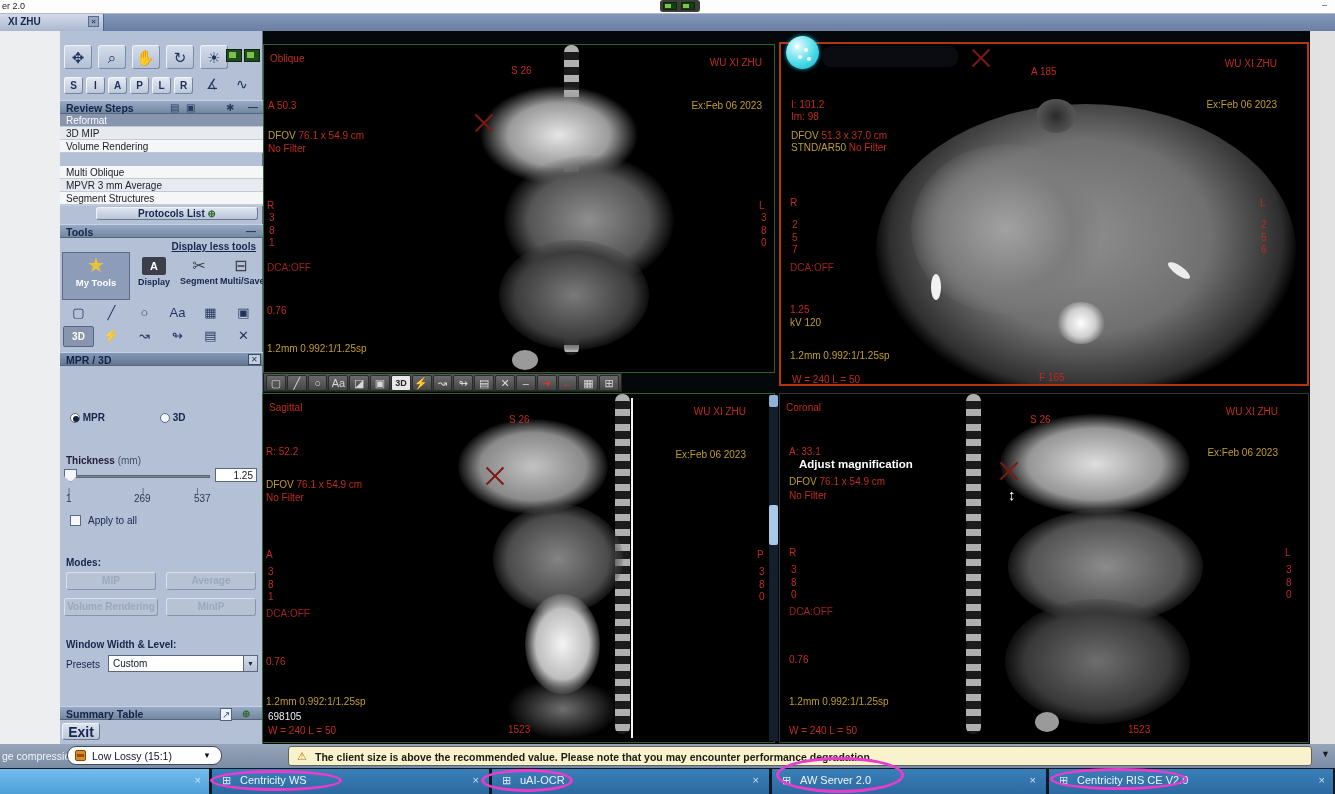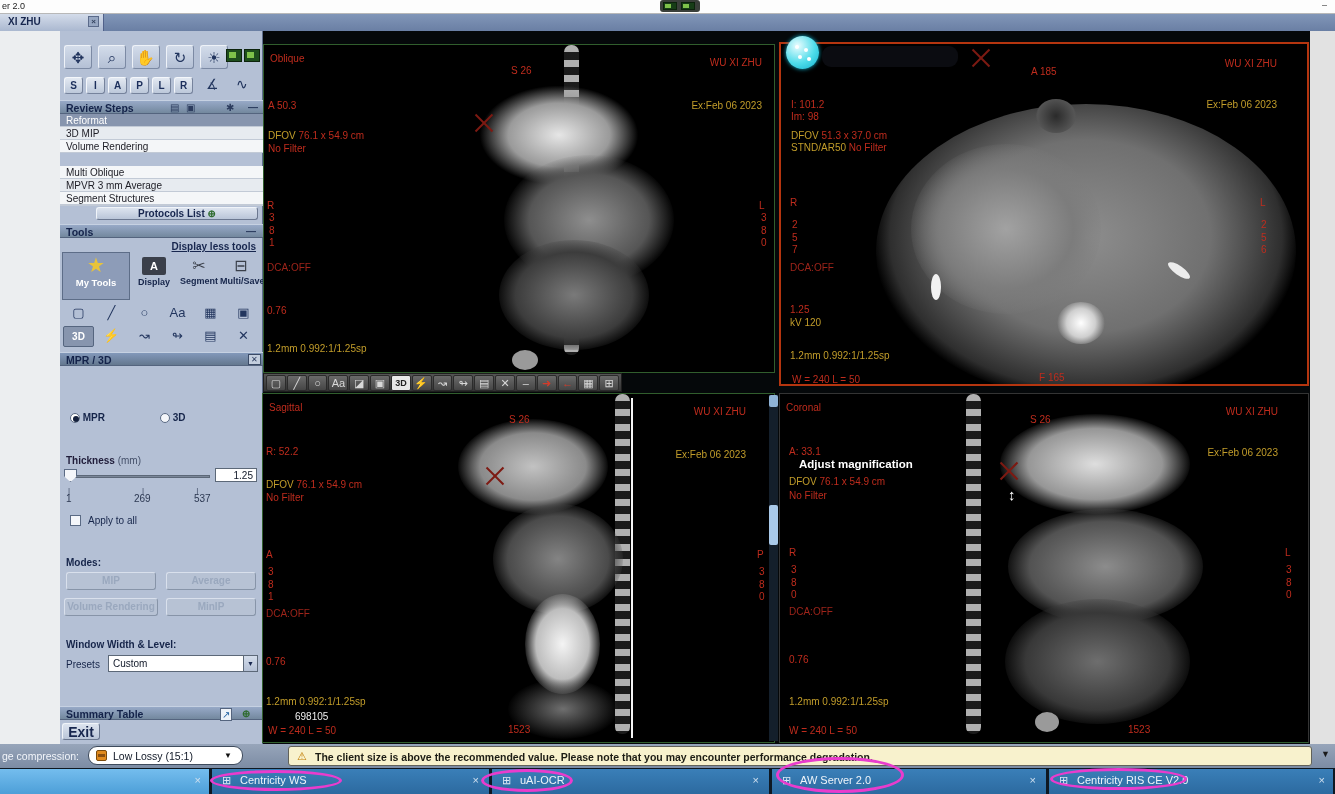--- a/index.html
+++ b/index.html
@@ -48,21 +48,21 @@
   #vscroll{left:769px;top:395px;width:9px;height:346px;background:#141f2b;}
   #vscroll .btn{position:absolute;left:0;top:0;width:9px;height:12px;background:#8fb3d6;border-radius:2px;}
   #vscroll .thumb{position:absolute;left:0;top:110px;width:9px;height:40px;background:#a9c9e9;border-radius:2px;}
   #ai-sphere{left:786px;top:36px;width:33px;height:33px;border-radius:50%;background:radial-gradient(circle at 35% 30%,#eafdff,#4fdcea 55%,#0fb0ce);box-shadow:0 0 4px #0fb0ce;}
   #ai-sphere b{position:absolute;width:4px;height:4px;border-radius:50%;background:#fff;}
   #ai-tooltip{left:822px;top:46px;width:136px;height:21px;background:#0c0d12;border-radius:9px;opacity:.93;}
   #magcursor{left:1008px;top:486px;color:#fff;font-size:15px;text-shadow:0 0 2px #000,1px 1px 1px #000;}
   .tipwht{color:#fff;font-weight:bold;font-size:11.5px;text-shadow:1px 1px 1px #000;}
   
   #statusbar{left:0;top:744px;width:1335px;height:24px;background:linear-gradient(#97a5ba,#7c8ca4);}
-  #compress-dd{position:absolute;left:88px;top:2px;width:155px;height:19px;background:#fff;border:1px solid #3d4a5c;border-radius:9px;font-size:10.5px;color:#101826;}
+  #compress-dd{position:absolute;left:67px;top:2px;width:155px;height:19px;background:#fff;border:1px solid #3d4a5c;border-radius:9px;font-size:10.5px;color:#101826;}
   #compress-dd .clampic{position:absolute;left:7px;top:3px;width:11px;height:11px;background:#e08a1e;border:1px solid #7a4a0c;border-radius:2px;}
   #compress-dd .clampic b{display:block;margin:3px 1px;height:3px;background:#8a4f10;}
   #warnbar{position:absolute;left:288px;top:2px;width:1024px;height:20px;background:#f8f2cd;border:1px solid #62625a;border-radius:3px;font-size:10.5px;color:#1c1c14;}
   #taskbar{left:0;top:768px;width:1335px;height:26px;background:#0e1822;}
   .tab{position:absolute;top:1px;height:25px;background:linear-gradient(#3a7fb8,#2c6aa0);color:#eef4fa;font-size:11px;}
   .tab .lbl{position:absolute;top:5px;}
   .tab .tx{position:absolute;top:5px;color:#cfe0ef;font-size:11px;}
   .tab .appic{position:absolute;top:5px;color:#dce9f5;font-size:11px;}
   .tab.active{background:linear-gradient(#74bdee,#4d9fd8);}
   .ellipse{position:absolute;border:3px solid #e93ccd;border-radius:50%;pointer-events:none;}
@@ -308,21 +308,21 @@
     <span class="ov red stk" style="left:5px;top:172px;">3
 8
 1</span>
     <span class="ov red" style="left:494px;top:155px;">P</span>
     <span class="ov red stk" style="left:496px;top:172px;">3
 8
 0</span>
     <span class="ov dred" style="left:3px;top:214px;">DCA:OFF</span>
     <span class="ov red" style="left:3px;top:262px;">0.76</span>
     <span class="ov yel" style="left:3px;top:302px;">1.2mm 0.992:1/1.25sp</span>
-    <span class="ov wht" style="left:5px;top:317px;margin-left:27px;">698105</span>
+    <span class="ov wht" style="left:5px;top:317px;">698105</span>
     <span class="ov red" style="left:5px;top:331px;">W = 240 L = 50</span>
     <span class="ov red" style="left:245px;top:330px;">1523</span>
   </div>
 
   <div class="vp" style="left:779px;top:393px;width:530px;height:350px;border:1px solid #343434;border-bottom-color:#2e5c2e;">
     <div class="spine" style="left:186px;top:0;height:340px;"></div>
     <div class="ct" style="left:220px;top:20px;width:190px;height:100px;background:radial-gradient(ellipse,#dedede 0%,#969696 50%,transparent 72%);"></div>
     <div class="ct" style="left:228px;top:115px;width:195px;height:115px;background:radial-gradient(ellipse,#8c8c8c 0%,#525252 55%,transparent 75%);"></div>
     <div class="ct" style="left:225px;top:205px;width:185px;height:125px;background:radial-gradient(ellipse,#6e6e6e 0%,#383838 55%,transparent 75%);"></div>
     <div class="ct" style="left:255px;top:318px;width:24px;height:20px;background:#9a9a9a;"></div>

